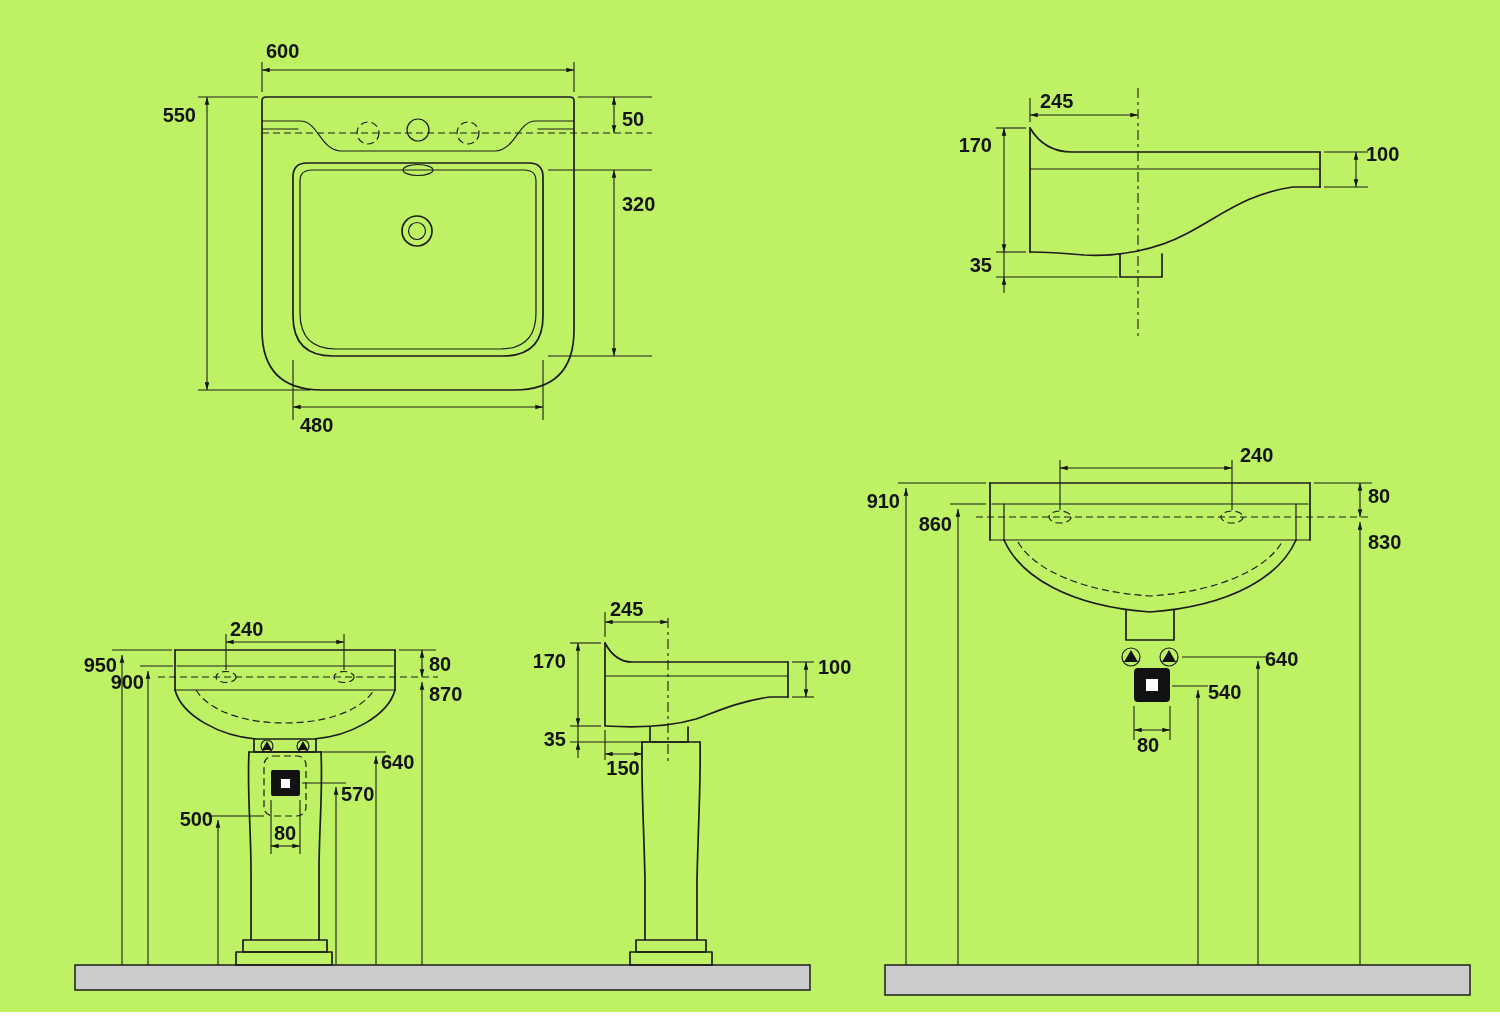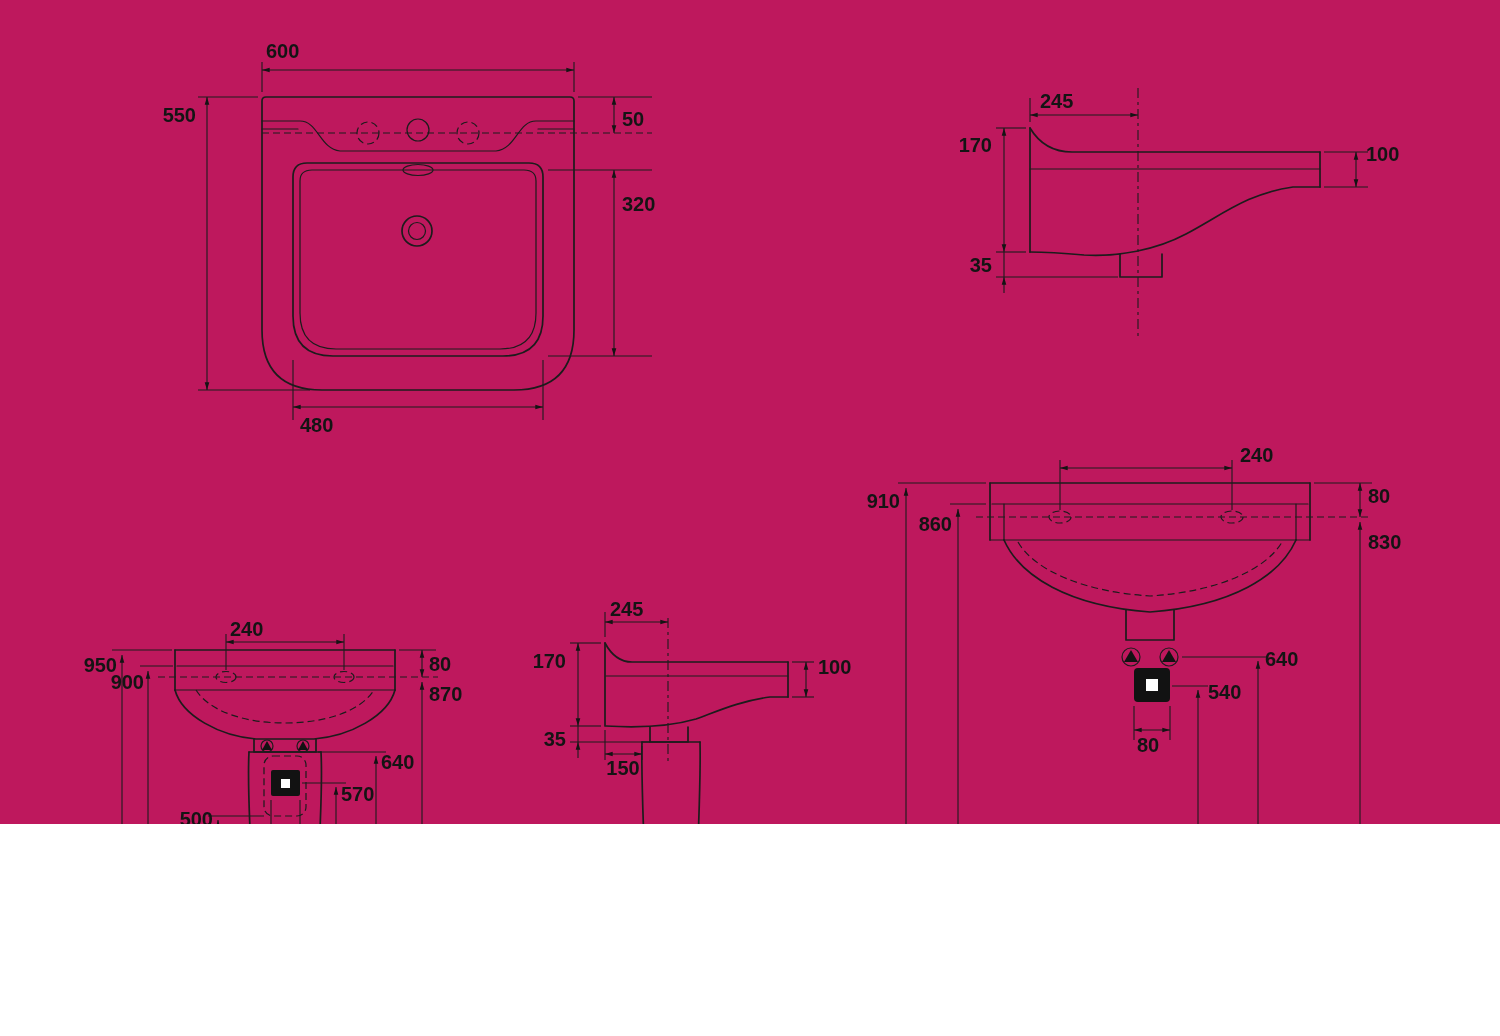--- a/index.html
+++ b/index.html
@@ -1,16 +1,16 @@
 <!DOCTYPE html>
 <html><head>
 <meta charset="utf-8">
 <style>
   html,body{margin:0;padding:0;background:#ffffff;}
-  .stage{width:1500px;height:824px;position:relative;background:#be185d;font-family:"Liberation Sans",sans-serif;}
+  .stage{width:1500px;height:1012px;position:relative;background:#bef264;font-family:"Liberation Sans",sans-serif;}
   svg{display:block;}
   .ol{fill:none;stroke:#1c1c1c;stroke-width:1.7;stroke-linecap:round;stroke-linejoin:round;}
   .ol2{fill:none;stroke:#1c1c1c;stroke-width:1.2;stroke-linecap:round;stroke-linejoin:round;}
   .dim{fill:none;stroke:#1c1c1c;stroke-width:1.1;}
   .dash{fill:none;stroke:#1c1c1c;stroke-width:1.2;stroke-dasharray:7 4;}
   .cl{fill:none;stroke:#1c1c1c;stroke-width:1.1;stroke-dasharray:10 4 3 4;}
   .lbl{font:bold 20px "Liberation Sans",sans-serif;fill:#141414;}
   .ground{fill:#cbcbcb;stroke:#1c1c1c;stroke-width:1.5;}
   .blk{fill:#121212;stroke:none;}
   .wht{fill:#ffffff;stroke:none;}

